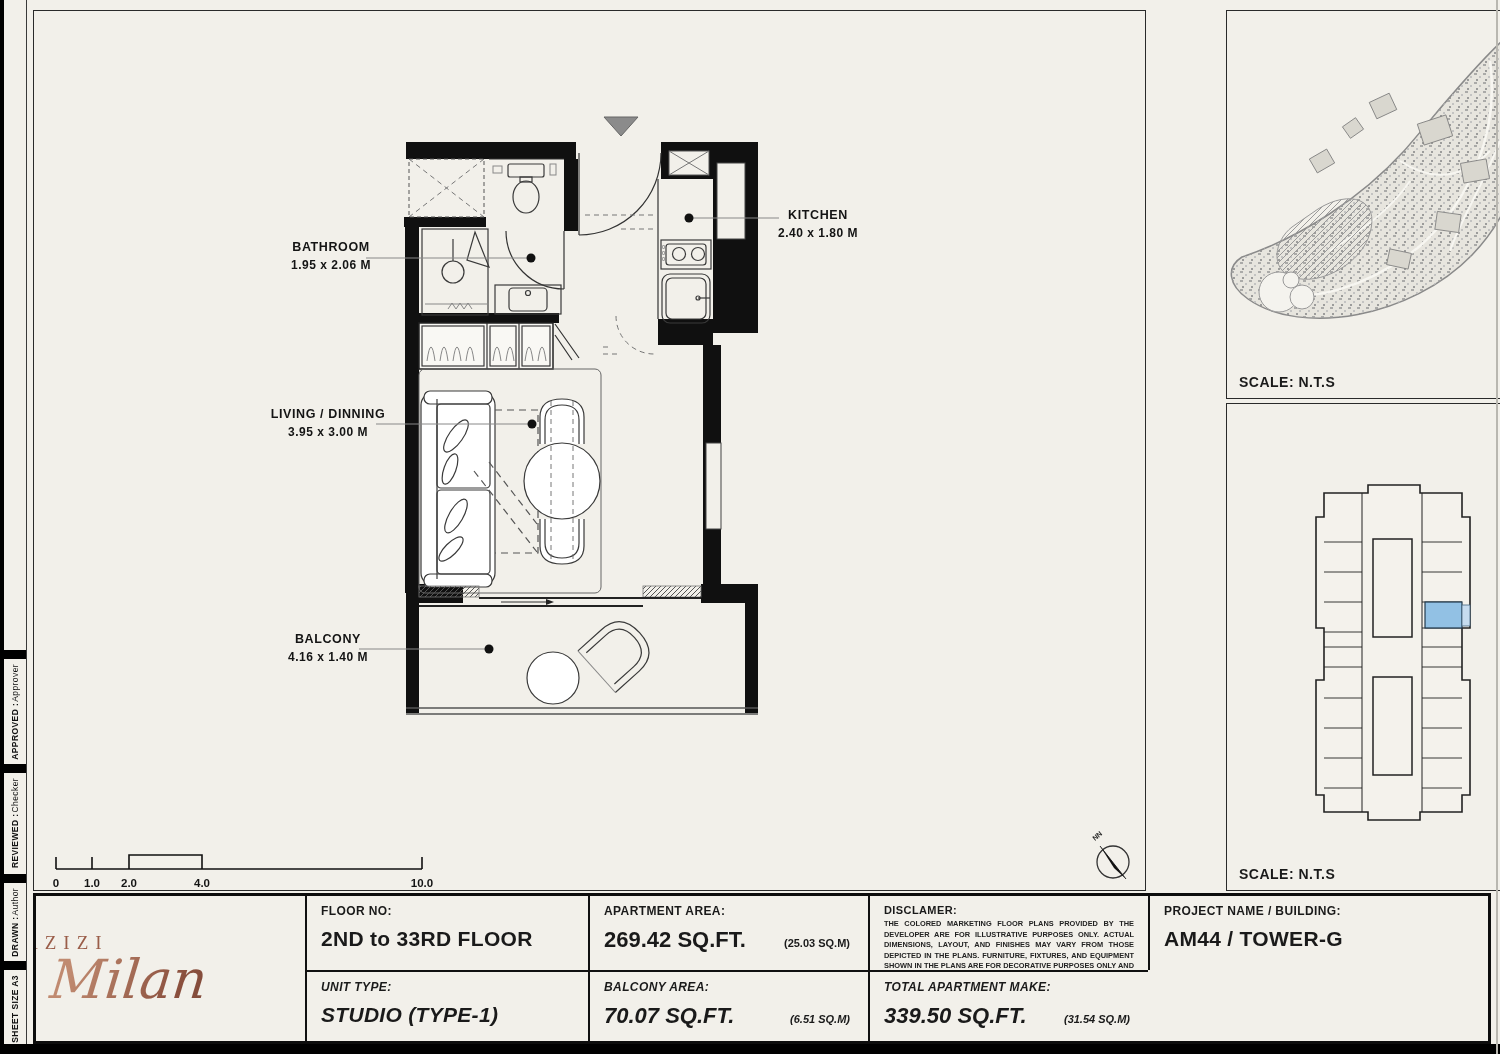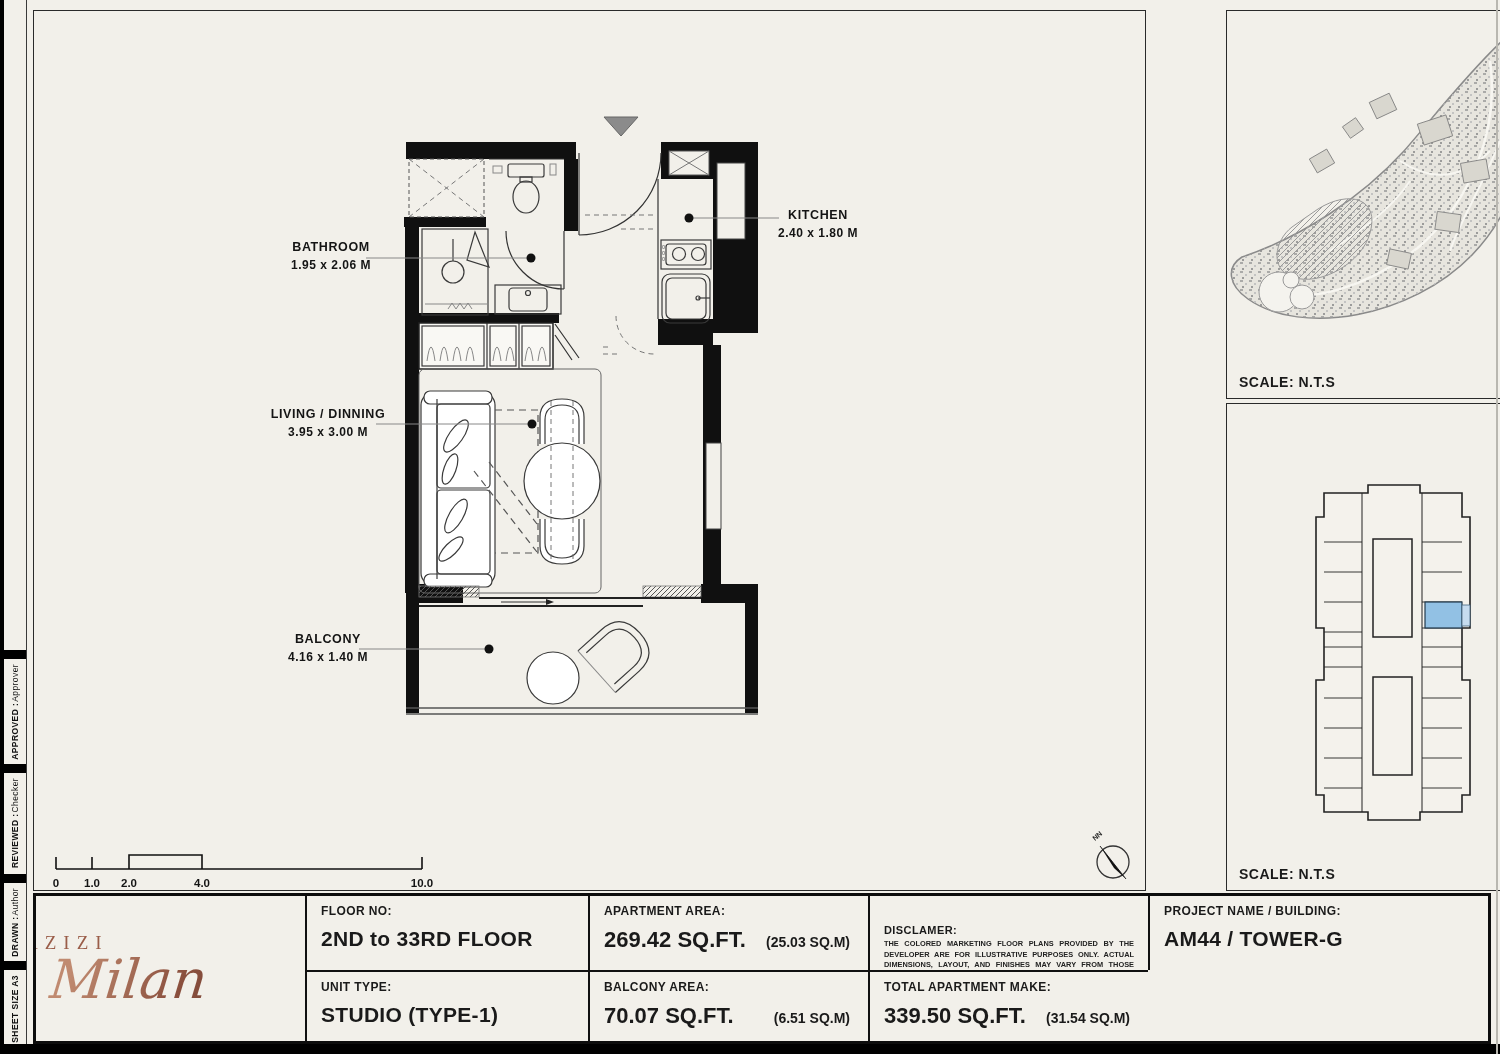--- a/index.html
+++ b/index.html
@@ -22,35 +22,35 @@
         box-sizing:border-box;background:#f2f0ea;}
   .site-panel{top:10px;height:389px;}
   .key-panel{top:403px;height:488px;}
   .scale-note{position:absolute;left:12px;bottom:8px;font-size:14px;font-weight:bold;letter-spacing:.5px;}
   svg{display:block;}
   
   .title-block{position:absolute;left:33px;top:893px;width:1458px;height:151px;box-sizing:border-box;
         border:3px solid #0d0d0d;display:grid;
         grid-template-columns:269px 283px 280px 280px 1fr;grid-template-rows:74px 1fr;background:#f2f0ea;}
   .cell{box-sizing:border-box;padding:8px 14px;overflow:hidden;}
-  .b-l{border-left:2px solid #111;} .b-t{border-top:2px solid #111;}
+  .b-l{border-left:2px solid #111;} .b-t{border-top:2px solid #111;font-style:italic;}
   .tb-label{font-size:12px;font-weight:600;letter-spacing:.4px;}
   .tb-value{font-size:21px;font-weight:bold;letter-spacing:.3px;margin-top:9px;}
   .tb-valrow{display:flex;align-items:baseline;justify-content:space-between;margin-top:9px;padding-right:4px;}
   .tb-valrow .v{font-size:22px;font-weight:bold;text-align:right;}
-  .tb-valrow .m{font-size:14px;font-weight:bold;}
+  .tb-valrow .m{font-size:11px;font-weight:bold;}
   .c-logo{grid-row:1/3;display:flex;flex-direction:column;justify-content:center;border-radius:25px;}
   .logo-brand{font-family:"Liberation Serif",serif;font-size:19px;letter-spacing:7px;color:#9a5d49;margin-left:-26px;}
   .logo-name{font-family:"DejaVu Serif",serif;font-style:italic;font-size:54px;line-height:.9;
         color:#9a5d49;margin-top:2px;transform:skewX(-6deg);}
   @supports (-webkit-background-clip:text){
     .logo-name{background:linear-gradient(110deg,#c08a70 10%,#8a4f3d 55%,#6f4337 90%);
        -webkit-background-clip:text;background-clip:text;color:transparent;}
   }
-  .c-disc .tb-label{font-size:11px;margin-top:20px;}
+  .c-disc .tb-label{font-size:11px;}
   .disc-text{font-size:7.4px;font-weight:600;line-height:1.42;text-align:justify;margin-top:3px;color:#222;}
   .bottom-bar{position:absolute;left:0;top:1044px;width:1500px;height:10px;background:#000;}
   .right-edge{position:absolute;left:1496px;top:0;width:1.5px;height:1054px;background:#b9b7b0;}
   
   .w{fill:#101010;stroke:none;}
   .ln{fill:none;stroke:#333;stroke-width:1.2;}
   .lt{fill:none;stroke:#888;stroke-width:1;}
   .furn{fill:#ffffff;stroke:#3a3a3a;stroke-width:1.2;}
   .furn2{fill:none;stroke:#3a3a3a;stroke-width:1.2;}
   .dash{fill:none;stroke:#555;stroke-width:1.2;stroke-dasharray:7 5;}

